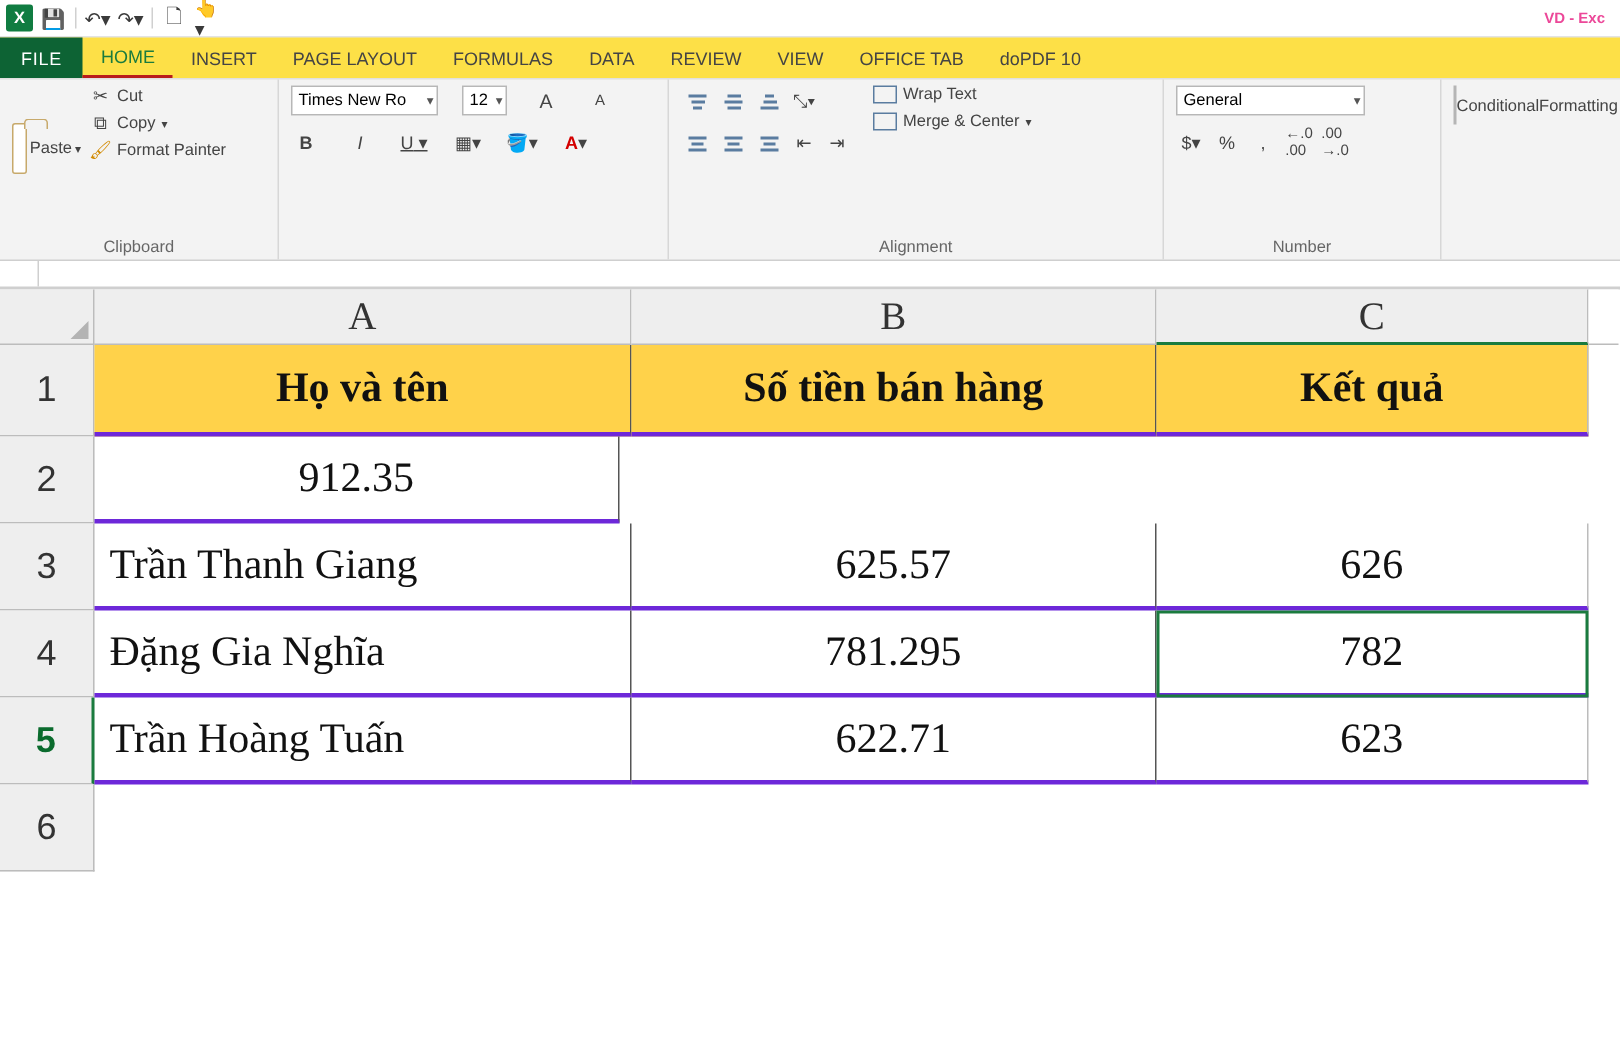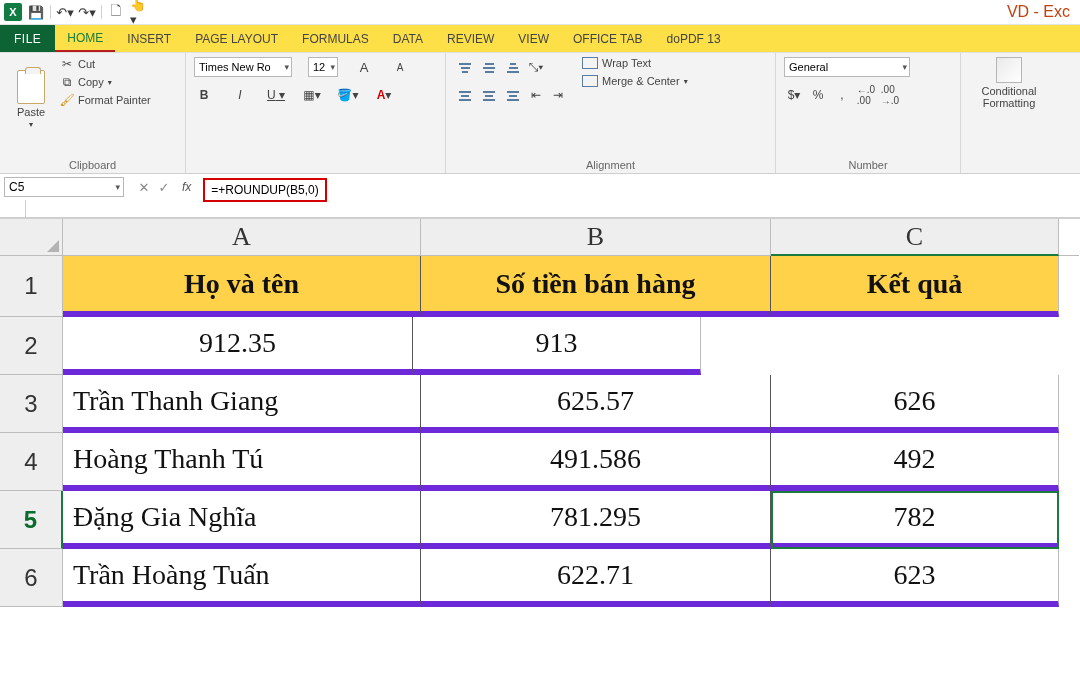--- a/index.html
+++ b/index.html
@@ -4,35 +4,35 @@
 <style>
   * { box-sizing: border-box; font-family: "Segoe UI", Tahoma, sans-serif; }
   html, body { margin: 0; padding: 0; width: 1080px; height: 694px; background: #fff; overflow: hidden; }
 
   
   .titlebar { height: 24px; background: #fff; display: flex; align-items: center; padding: 0 4px; gap: 8px; }
   .qat { display: flex; align-items: center; gap: 6px; }
   .qat .xl-icon { width: 18px; height: 18px; background:#107c41; color:#fff; font-size:11px; font-weight:bold; display:flex; align-items:center; justify-content:center; border-radius:2px;}
   .qat .qicon { width:16px; height:16px; display:flex; align-items:center; justify-content:center; color:#3a3a3a; font-size:13px;}
   .qat .sep { width:1px; height:14px; background:#d0d0d0; }
-  .doc-title { margin-left:auto; font-size:16px; color:#c2410c; padding-right:6px;}
+  .doc-title { margin-left:auto; font-size:10px; color:#ec4899; padding-right:6px;font-weight:bold;}
 
   
   .tabs { height: 28px; background:#fde047; display:flex; align-items:stretch; border-top:1px solid #e3e3e3;}
   .file-tab { background:#0d6334; color:#fff; font-size:12px; padding:0 14px; display:flex; align-items:center; letter-spacing:0.5px;}
   .tab { font-size:12px; color:#444; padding:0 12px; display:flex; align-items:center; cursor:default;}
   .tab.active { color:#1a7b3e; border-bottom:2px solid #b91c1c; }
 
   
   .ribbon { height: 122px; background:#f3f3f3; border-top:1px solid #e0e0e0; border-bottom:1px solid #cfcfcf; display:flex; }
   .group { border-right:1px solid #d7d7d7; display:flex; flex-direction:column; padding:4px 8px 2px 8px; }
   .group-body { flex:1; display:flex; align-items:flex-start; gap:6px; }
   .group-label { font-size:11px; color:#666; text-align:center; padding-top:2px;}
 
-  .big-btn { display:flex; flex-direction:column; align-items:center; justify-content:center; width:46px; height:84px; font-size:11px; color:#444; gap:2px;}
+  .big-btn { display:flex; flex-direction:row; align-items:center; justify-content:center; width:46px; height:84px; font-size:11px; color:#444; gap:2px;}
   .clip-ico { width:28px; height:34px; border:1px solid #c7a96b; background:#fff; position:relative; border-radius:2px;}
   .clip-ico::after{ content:""; position:absolute; top:-4px; left:7px; width:14px; height:6px; border:1px solid #c7a96b; border-bottom:none; border-radius:3px 3px 0 0; background:#f3f3f3;}
   .mini-list { display:flex; flex-direction:column; gap:4px; font-size:11px; color:#444; }
   .mini-item { display:flex; align-items:center; gap:4px; }
   .ico { width:14px; height:14px; display:inline-flex; align-items:center; justify-content:center; font-size:12px;}
 
   .font-row { display:flex; gap:16px; align-items:center; }
   .combo { background:#fff; border:1px solid #b7b7b7; height:20px; font-size:11px; padding:0 14px 0 4px; display:flex; align-items:center; position:relative;}
   .combo::after { content:"▾"; position:absolute; right:2px; font-size:9px; color:#555;}
   .font-name { width:98px; }
@@ -45,21 +45,21 @@
   .align-btn { border:1px solid transparent; display:flex; flex-direction:column; justify-content:center; align-items:center; gap:2px;}
   .align-btn span{ display:block; height:2px; background:#5a7ca0; }
 
   .merge-block { display:flex; flex-direction:column; gap:6px; font-size:11px; color:#444;}
   .merge-item { display:flex; align-items:center; gap:4px; }
   .merge-ico { width:16px; height:12px; border:1px solid #5a7ca0; position:relative;}
   .wrap-ico { width:16px; height:12px; border:1px solid #5a7ca0; }
   .wrap-ico::before{ content:""; position:absolute; }
 
   .num-row { display:flex; gap:4px; align-items:center; font-size:12px; color:#444;}
-  .cond-block { display:flex; flex-direction:column; align-items:center; font-size:11px; color:#444; width:80px;}
+  .cond-block { display:flex; flex-direction:row; align-items:center; font-size:11px; color:#444; width:80px;}
   .cond-ico { width:26px; height:26px; background:linear-gradient(135deg,#eaeaea,#fff); border:1px solid #b5b5b5; margin-bottom:2px;}
 
   
   .fbar-wrap { border-bottom:1px solid #cfcfcf; }
   .fbar { height:26px; display:flex; align-items:center; padding-left:4px; background:#fff; }
   .namebox { width:120px; height:20px; border:1px solid #b7b7b7; font-size:12px; padding:0 4px; display:flex; align-items:center; position:relative;}
   .namebox::after{content:"▾"; position:absolute; right:3px; font-size:9px; color:#555;}
   .fx { font-style:italic; margin:0 8px; font-size:12px; color:#555;}
   .fbtn { width:20px; text-align:center; color:#888; font-size:13px;}
   .formula-input { flex:1; height:22px; font-size:12px; padding:2px 4px;}
@@ -71,21 +71,21 @@
   .sheet { display:flex; }
   .corner { width:63px; height:37px; background:#eee; border-right:1px solid #bcbcbc; border-bottom:1px solid #bcbcbc; position:relative;}
   .corner::after{ content:""; position:absolute; right:3px; bottom:3px; border-left:12px solid transparent; border-bottom:12px solid #b3b3b3;}
   .colhdrs { display:flex; }
   .colhdr { height:37px; border-right:1px solid #bcbcbc; border-bottom:1px solid #bcbcbc; background:#eee; display:flex; align-items:center; justify-content:center; font-family:"Times New Roman", serif; font-size:26px; color:#333;}
   .rows { display:flex; }
   .rowhdrs { display:flex; flex-direction:column;}
   .rowhdr { width:63px; border-right:1px solid #bcbcbc; border-bottom:1px solid #bcbcbc; background:#eee; display:flex; align-items:center; justify-content:center; font-size:24px; color:#333;}
   .cells { display:flex; flex-direction:column; }
   .row { display:flex; }
-  .cell { border-right:1px solid #555; border-bottom:6px solid #6d28d9; font-family:"Times New Roman", serif; font-size:28px; padding:0 10px; display:flex; align-items:center; color:#111;}
+  .cell { border-right:1px solid #555; border-bottom:3px solid #6d28d9; font-family:"Times New Roman", serif; font-size:28px; padding:0 10px; display:flex; align-items:center; color:#111;}
   .hdrcell { background:#ffd24a; font-weight:bold; justify-content:center; font-size:28px;}
   .center { justify-content:center; }
   .last-col { border-right:1px solid #bcbcbc;}
   .sel-cell { outline:2.5px solid #1a7b3e; outline-offset:-2px; position:relative;}
   .col-w-A { width:358px; }
   .col-w-B { width:350px; }
   .col-w-C { width:288px; }
   .row-h-hdr { height:61px; }
   .row-h { height:58px; }
   .colhdr.hdrC { border-bottom:2px solid #1a7b3e;}
@@ -112,21 +112,21 @@
 <div class="tabs">
   <div class="file-tab">FILE</div>
   <div class="tab active">HOME</div>
   <div class="tab">INSERT</div>
   <div class="tab">PAGE LAYOUT</div>
   <div class="tab">FORMULAS</div>
   <div class="tab">DATA</div>
   <div class="tab">REVIEW</div>
   <div class="tab">VIEW</div>
   <div class="tab">OFFICE TAB</div>
-  <div class="tab">doPDF 13</div>
+  <div class="tab">doPDF 10</div>
 </div>
 
 <div class="ribbon">
 
   <div class="group" style="width:186px">
     <div class="group-body">
       <div class="big-btn">
         <div class="clip-ico"></div>
         <span>Paste</span>
         <span style="font-size:8px">▾</span>
@@ -259,32 +259,20 @@
         <div class="cond-ico"></div>
         <span>Conditional</span>
         <span>Formatting</span>
       </div>
     </div>
     <div class="group-label"></div>
   </div>
 </div>
 
 <div class="fbar-wrap">
-  <div class="fbar">
-    <div class="namebox">
-      <span>C5</span>
-    </div>
-    <span style="width:10px"></span>
-    <span class="fbtn">✕</span>
-    <span class="fbtn">✓</span>
-    <span class="fx">fx</span>
-    <div class="formula-input">
-      <span class="formula-highlight">=+ROUNDUP(B5,0)</span>
-    </div>
-  </div>
   <div class="extra-strip">
     <div class="tiny-cell"></div>
   </div>
 </div>
 
 <div>
   <div class="sheet">
     <div class="corner"></div>
     <div class="colhdrs">
       <div class="colhdr col-w-A">A</div>
@@ -305,33 +293,27 @@
     </div>
     <div class="cells">
 
       <div class="row">
         <div class="cell hdrcell col-w-A row-h-hdr">Họ và tên</div>
         <div class="cell hdrcell col-w-B row-h-hdr">Số tiền bán hàng</div>
         <div class="cell hdrcell col-w-C row-h-hdr last-col">Kết quả</div>
       </div>
       <div class="row">
         <div class="cell center col-w-B row-h">912.35</div>
-        <div class="cell center col-w-C row-h last-col">913</div>
       </div>
       <div class="row">
         <div class="cell col-w-A row-h">Trần Thanh Giang</div>
         <div class="cell center col-w-B row-h">625.57</div>
         <div class="cell center col-w-C row-h last-col">626</div>
       </div>
       <div class="row">
-        <div class="cell col-w-A row-h">Hoàng Thanh Tú</div>
-        <div class="cell center col-w-B row-h">491.586</div>
-        <div class="cell center col-w-C row-h last-col">492</div>
-      </div>
-      <div class="row">
         <div class="cell col-w-A row-h">Đặng Gia Nghĩa</div>
         <div class="cell center col-w-B row-h">781.295</div>
         <div class="cell center col-w-C row-h last-col sel-cell">782</div>
       </div>
       <div class="row">
         <div class="cell col-w-A row-h">Trần Hoàng Tuấn</div>
         <div class="cell center col-w-B row-h">622.71</div>
         <div class="cell center col-w-C row-h last-col">623</div>
       </div>
     </div>

